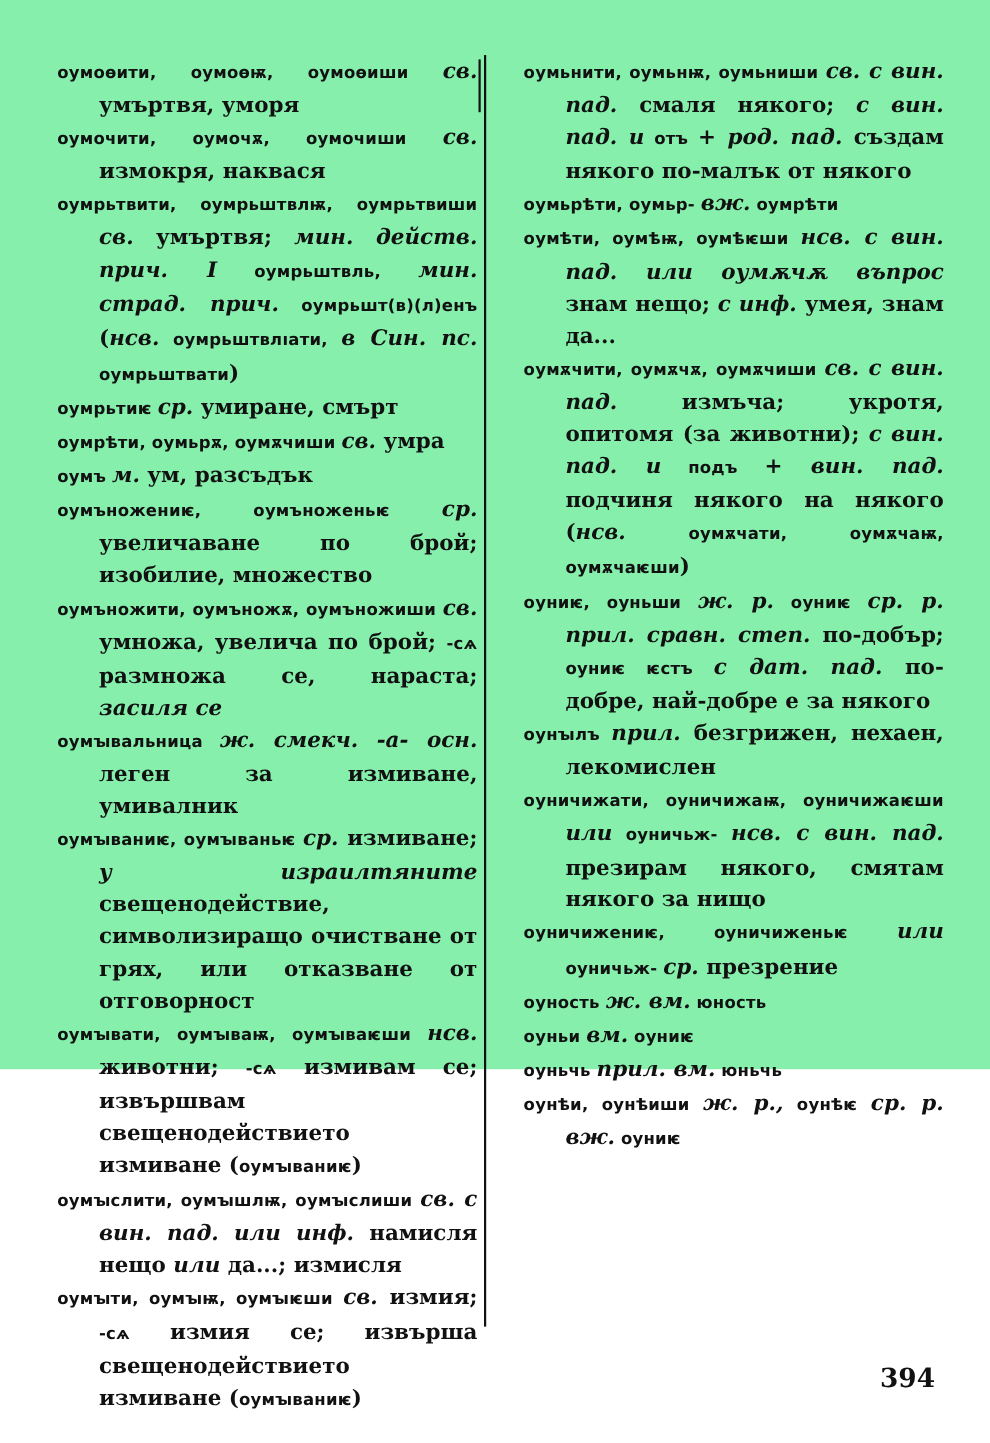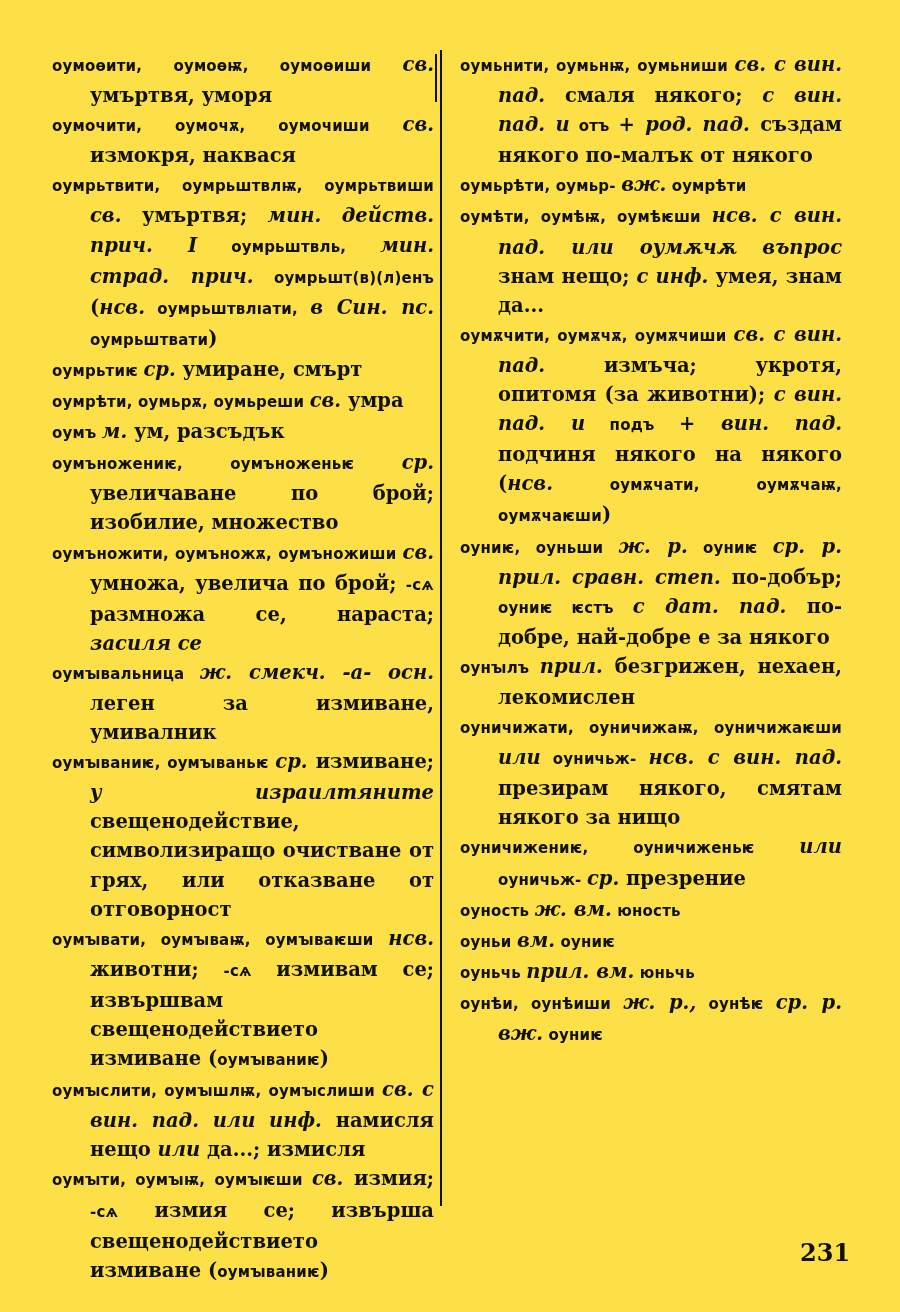--- a/index.html
+++ b/index.html
@@ -1,42 +1,42 @@
 <!DOCTYPE html>
 <html><head>
   <meta charset="utf-8">
   <style>
     html, body { margin: 0; padding: 0; background: #ffffff; }
     body { width: 900px; height: 1312px; position: relative; overflow: hidden;
            font-family: "DejaVu Serif", "Liberation Serif", serif; color: #111; }
-    .page { position: absolute; left: 0; top: 0; width: 900px; height: 1312px; background: #fde047; }
+    .page { position: absolute; left: 0; top: 0; width: 900px; height: 972px; background: #86efac; }
     .col { position: absolute; top: 50px; }
     .col.left { left: 52px; width: 382px; }
-    .col.right { left: 460px; width: 382px; }
+    .col.right { left: 476px; width: 382px; }
     .entry { margin: 0; padding-left: 38px; text-indent: -38px;
              font-size: 19.5px; line-height: 29.1px; text-align: justify; }
     .hw { font-family: "DejaVu Sans", "Liberation Sans", sans-serif; font-weight: bold;
           font-size: 15px; letter-spacing: 0.2px; }
     .it { font-style: italic; font-weight: bold; }
     .tx { font-weight: bold; }
     .divider { position: absolute; left: 440px; top: 50px; width: 2px; height: 1156px; background: #111; }
     .divider2 { position: absolute; left: 435px; top: 54px; width: 2px; height: 48px; background: #111; }
     .pagenum { position: absolute; left: 800px; top: 1238px; font-size: 24px; font-weight: bold;
                font-family: "DejaVu Serif", "Liberation Serif", serif; }
   </style>
 </head>
 <body>
 
 <div class="page">
   <div class="col left" id="col-left">
       <p class="entry"><span class="hw">оумоѳити, оумоѳѭ, оумоѳиши </span><span class="it">св.</span><span class="tx"> умъртвя, уморя</span></p>
       <p class="entry"><span class="hw">оумочити, оумочѫ, оумочиши </span><span class="it">св.</span><span class="tx"> измокря, наквася</span></p>
       <p class="entry"><span class="hw">оумрьтвити, оумрьштвлѭ, оумрьтвиши </span><span class="it">св.</span><span class="tx"> умъртвя; </span><span class="it">мин. действ. прич. I</span><span class="hw"> оумрьштвль, </span><span class="it">мин. страд. прич.</span><span class="hw"> оумрьшт(в)(л)енъ </span><span class="tx">(</span><span class="it">нсв.</span><span class="hw"> оумрьштвлıати, </span><span class="it">в Син. пс.</span><span class="hw"> оумрьштвати</span><span class="tx">)</span></p>
       <p class="entry"><span class="hw">оумрьтиѥ </span><span class="it">ср.</span><span class="tx"> умиране, смърт</span></p>
-      <p class="entry"><span class="hw">оумрѣти, оумьрѫ, оумьреши </span><span class="it">св.</span><span class="tx"> умра</span></p>
+      <p class="entry"><span class="hw">оумрѣти, оумьрѫ, оумѫчиши </span><span class="it">св.</span><span class="tx"> умра</span></p>
       <p class="entry"><span class="hw">оумъ </span><span class="it">м.</span><span class="tx"> ум, разсъдък</span></p>
       <p class="entry"><span class="hw">оумъножениѥ, оумъноженьѥ </span><span class="it">ср.</span><span class="tx"> увеличаване по брой; изобилие, множество</span></p>
       <p class="entry"><span class="hw">оумъножити, оумъножѫ, оумъножиши </span><span class="it">св.</span><span class="tx"> умножа, увелича по брой; </span><span class="hw">-сѧ</span><span class="tx"> размножа се, нараста; </span><span class="it">засиля се</span></p>
       <p class="entry"><span class="hw">оумꙑвальница </span><span class="it">ж. смекч. -а- осн.</span><span class="tx"> леген за измиване, умивалник</span></p>
       <p class="entry"><span class="hw">оумꙑваниѥ, оумꙑваньѥ </span><span class="it">ср.</span><span class="tx"> измиване; </span><span class="it">у израилтяните</span><span class="tx"> свещенодействие, символизиращо очистване от грях, или отказване от отговорност</span></p>
       <p class="entry"><span class="hw">оумꙑвати, оумꙑваѭ, оумꙑваѥши </span><span class="it">нсв.</span><span class="tx"> животни; </span><span class="hw">-сѧ</span><span class="tx"> измивам се; извършвам свещенодействието измиване (</span><span class="hw">оумꙑваниѥ</span><span class="tx">)</span></p>
       <p class="entry"><span class="hw">оумꙑслити, оумꙑшлѭ, оумꙑслиши </span><span class="it">св. с вин. пад. или инф.</span><span class="tx"> намисля нещо </span><span class="it">или</span><span class="tx"> да...; измисля</span></p>
       <p class="entry"><span class="hw">оумꙑти, оумꙑѭ, оумꙑѥши </span><span class="it">св.</span><span class="tx"> измия; </span><span class="hw">-сѧ</span><span class="tx"> измия се; извърша свещенодействието измиване (</span><span class="hw">оумꙑваниѥ</span><span class="tx">)</span></p>
     </div>
   <div class="divider"></div>
@@ -48,14 +48,14 @@
       <p class="entry"><span class="hw">оумѫчити, оумѫчѫ, оумѫчиши </span><span class="it">св. с вин. пад.</span><span class="tx"> измъча; укротя, опитомя (за животни); </span><span class="it">с вин. пад. и</span><span class="hw"> подъ </span><span class="tx">+ </span><span class="it">вин. пад.</span><span class="tx"> подчиня някого на някого (</span><span class="it">нсв.</span><span class="hw"> оумѫчати, оумѫчаѭ, оумѫчаѥши</span><span class="tx">)</span></p>
       <p class="entry"><span class="hw">оуниѥ, оуньши </span><span class="it">ж. р.</span><span class="hw"> оуниѥ </span><span class="it">ср. р. прил. сравн. степ.</span><span class="tx"> по-добър; </span><span class="hw">оуниѥ ѥстъ </span><span class="it">с дат. пад.</span><span class="tx"> по-добре, най-добре е за някого</span></p>
       <p class="entry"><span class="hw">оунꙑлъ </span><span class="it">прил.</span><span class="tx"> безгрижен, нехаен, лекомислен</span></p>
       <p class="entry"><span class="hw">оуничижати, оуничижаѭ, оуничижаѥши </span><span class="it">или</span><span class="hw"> оуничьж- </span><span class="it">нсв. с вин. пад.</span><span class="tx"> презирам някого, смятам някого за нищо</span></p>
       <p class="entry"><span class="hw">оуничижениѥ, оуничиженьѥ </span><span class="it">или</span><span class="hw"> оуничьж- </span><span class="it">ср.</span><span class="tx"> презрение</span></p>
       <p class="entry"><span class="hw">оуность </span><span class="it">ж. вм.</span><span class="hw"> юность</span></p>
       <p class="entry"><span class="hw">оуньи </span><span class="it">вм.</span><span class="hw"> оуниѥ</span></p>
       <p class="entry"><span class="hw">оуньчь </span><span class="it">прил. вм.</span><span class="hw"> юньчь</span></p>
       <p class="entry"><span class="hw">оунѣи, оунѣиши </span><span class="it">ж. р.,</span><span class="hw"> оунѣѥ </span><span class="it">ср. р. вж.</span><span class="hw"> оуниѥ</span></p>
     </div>
-  <div class="pagenum">231</div>
+  <div class="pagenum">394</div>
 </div>
 
 </body></html>

